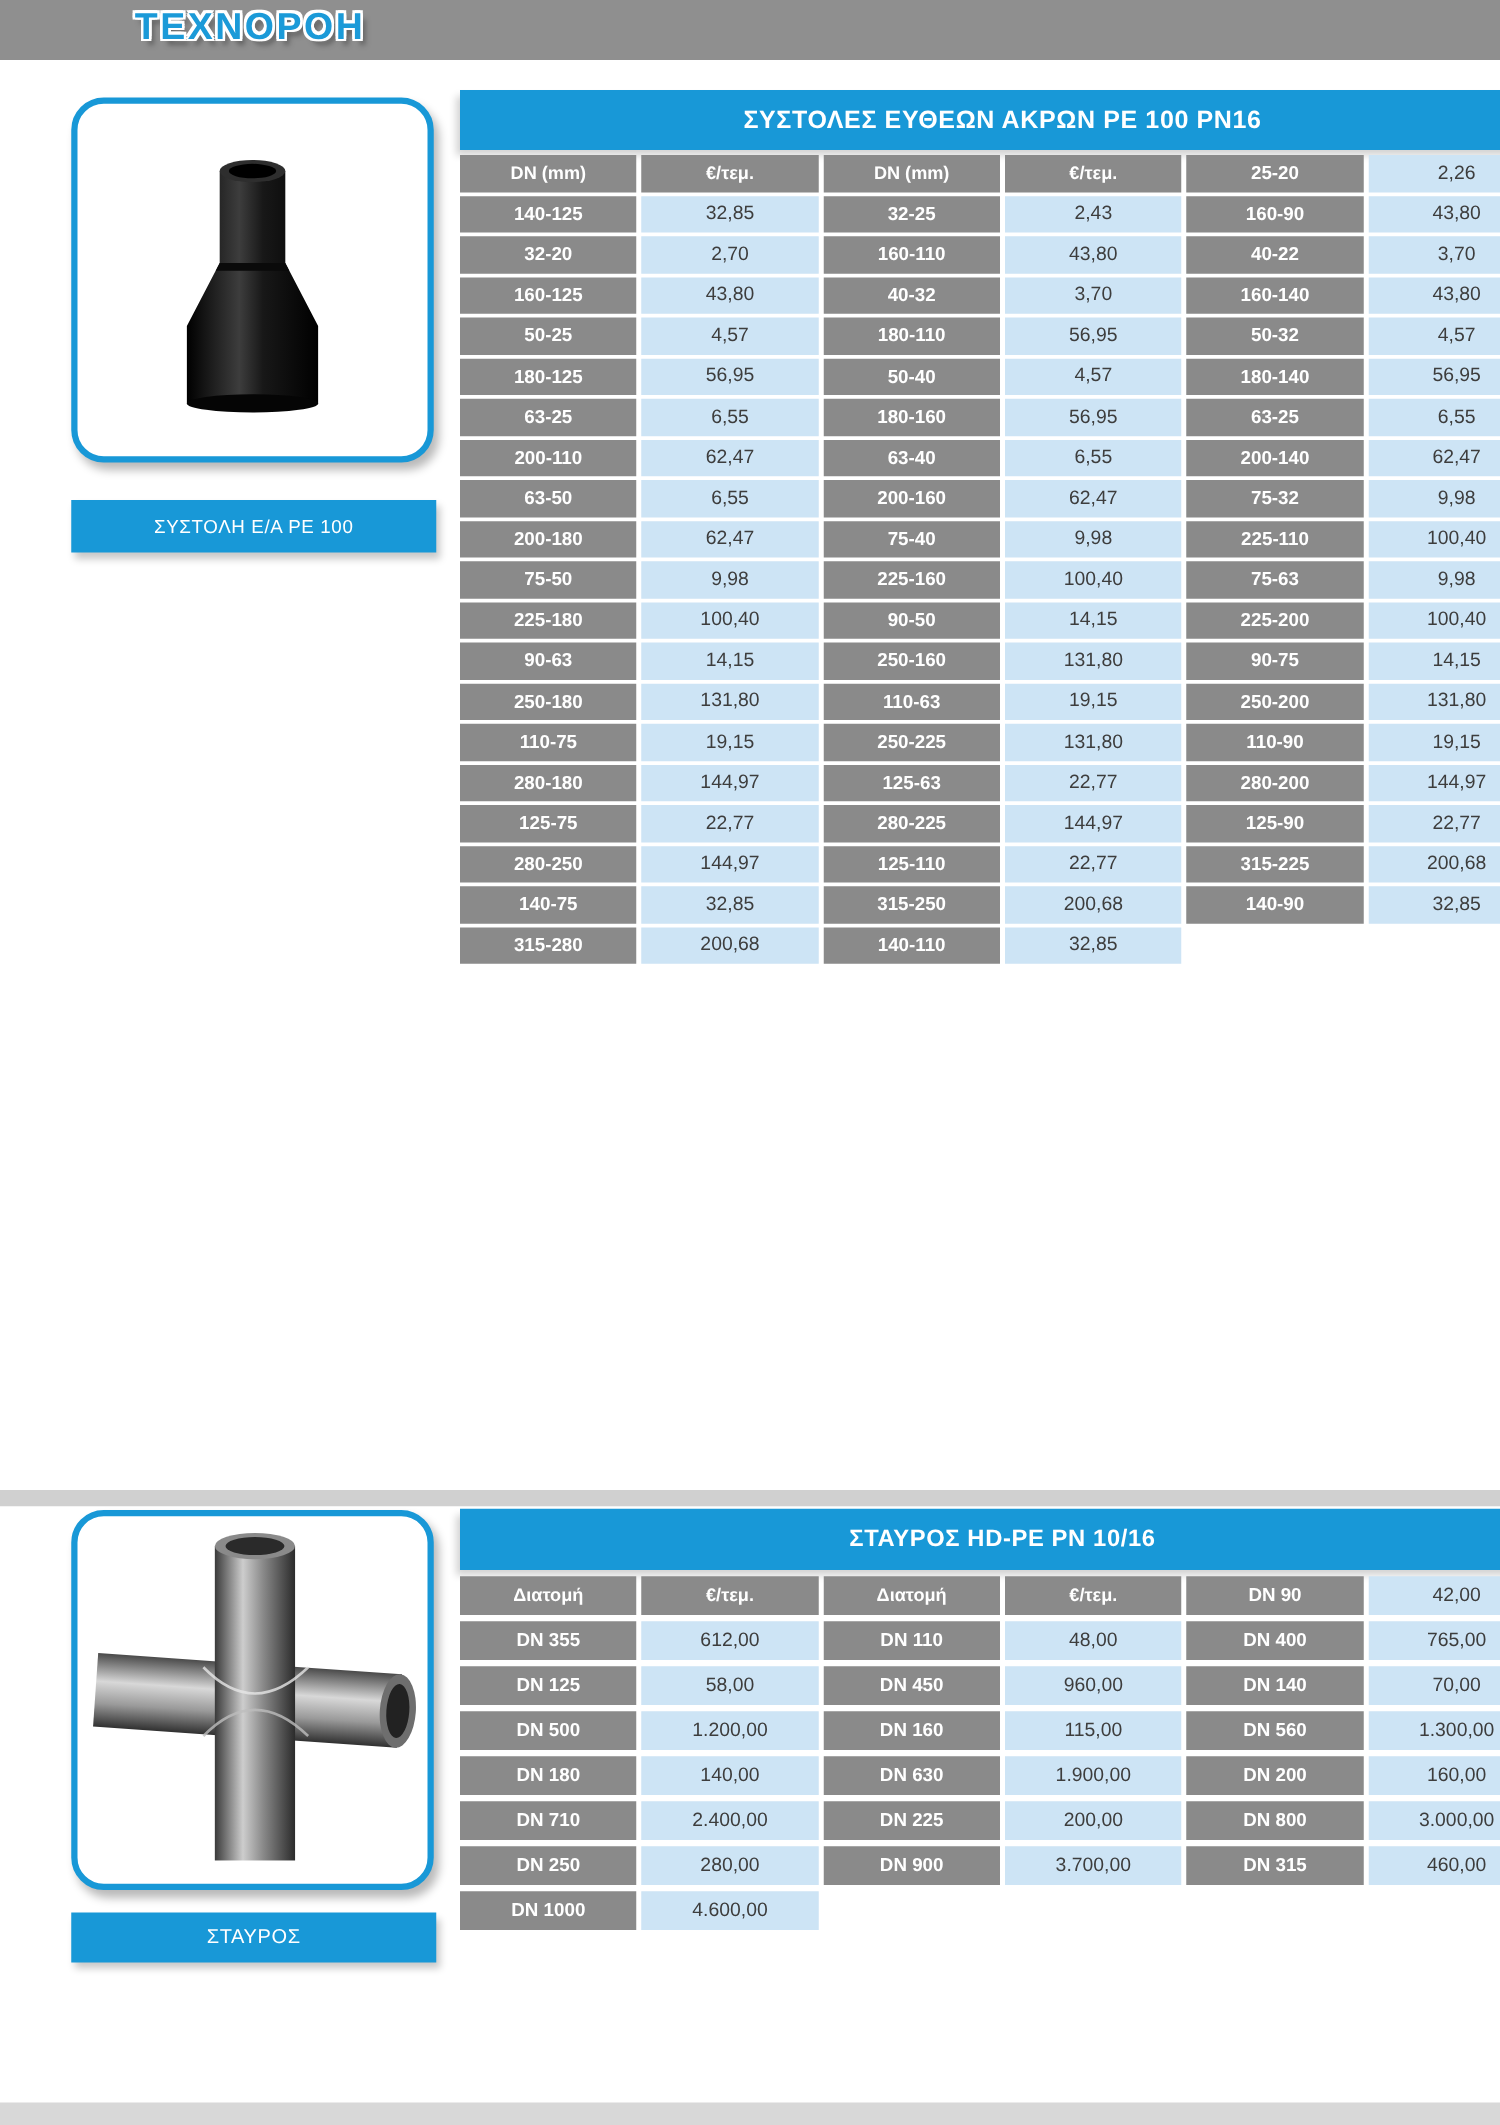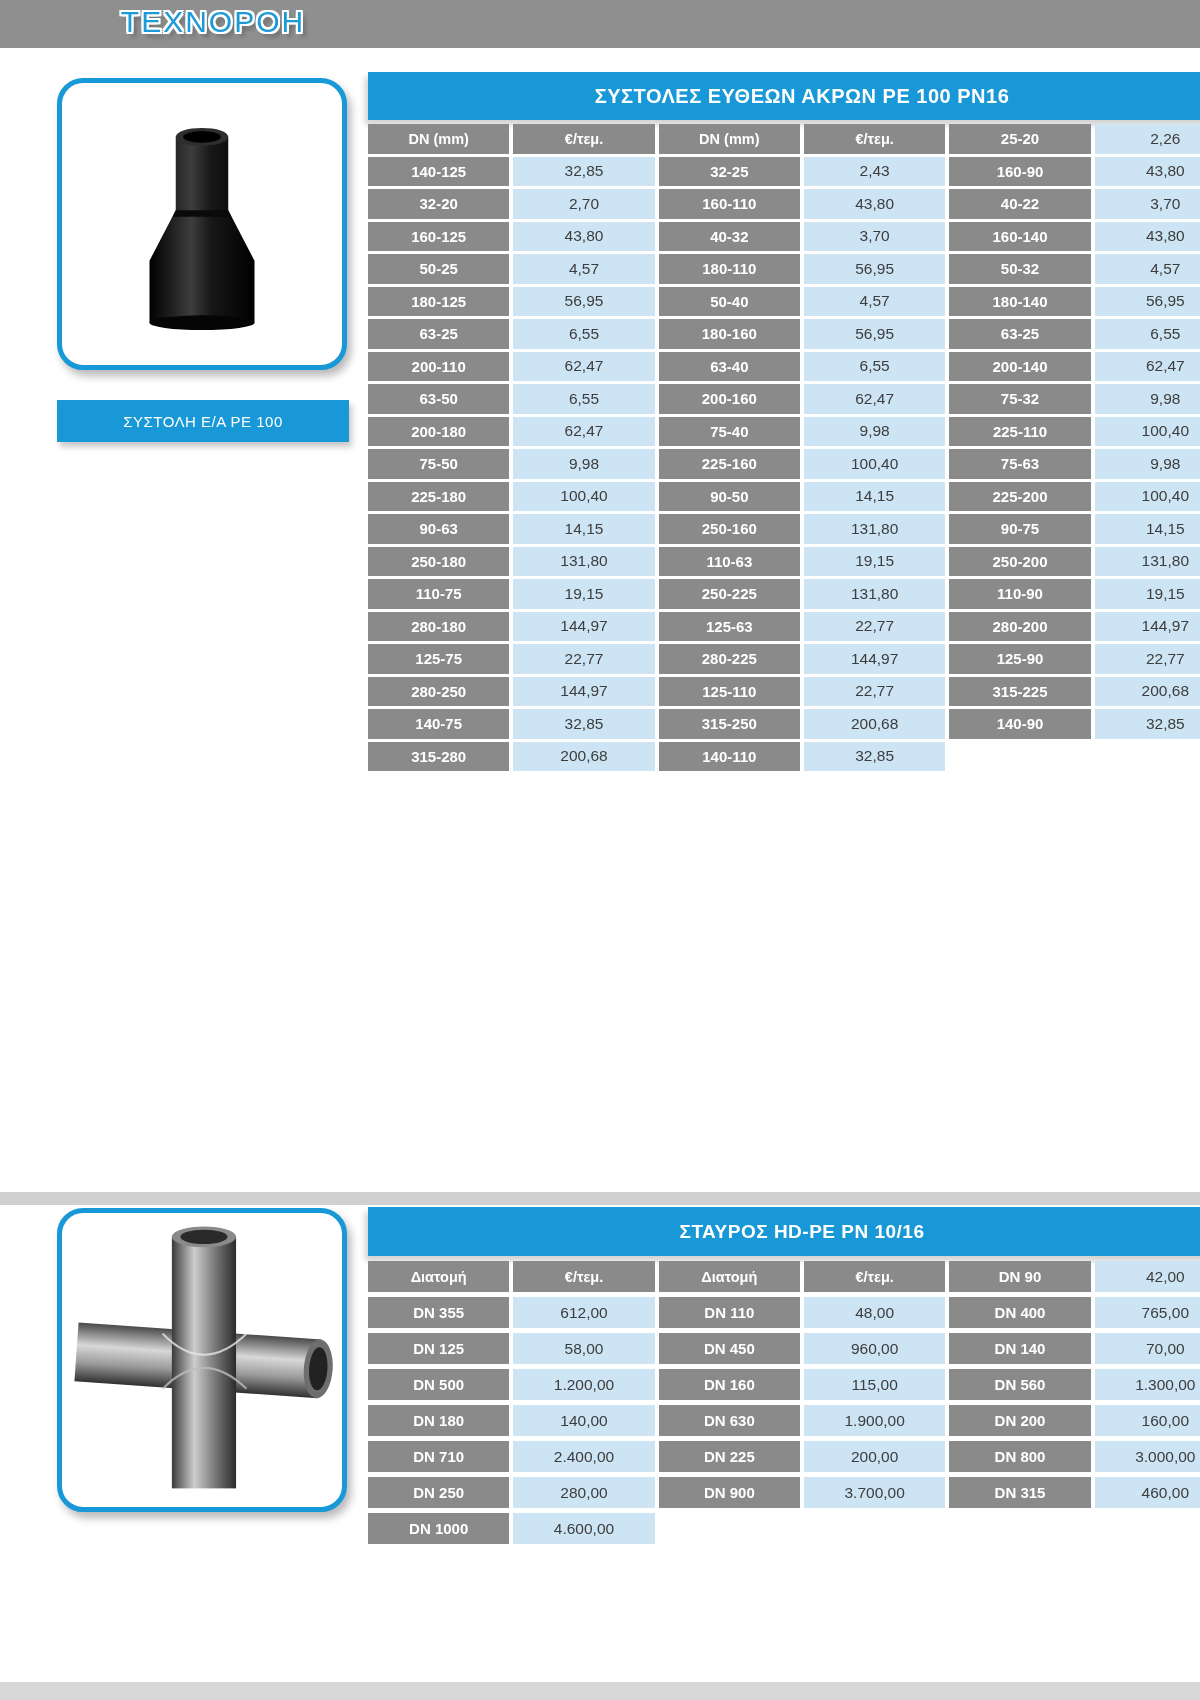--- a/index.html
+++ b/index.html
@@ -1,22 +1,22 @@
 <!DOCTYPE html>
 <html><head>
 <meta charset="utf-8">
 <style>
   *{margin:0;padding:0;box-sizing:border-box}
   html,body{background:#ffffff}
   body{font-family:"Liberation Sans",sans-serif}
   .page{position:relative;width:1200px;height:1700px;background:#ffffff;overflow:hidden}
 
   .banner{position:absolute;left:0;top:0;width:1200px;height:48px;background:#8f8f8f}
-  .brand{position:absolute;left:67px;top:5px;width:292px;text-align:center;
-    font-size:30px;font-weight:normal;letter-spacing:2px;color:#1b9ad8;
+  .brand{position:absolute;left:54px;top:5px;width:292px;text-align:center;
+    font-size:30px;font-weight:bold;letter-spacing:2px;color:#1b9ad8;
     text-shadow:-2px -2px 0 #fff,0 -2px 0 #fff,2px -2px 0 #fff,-2px 0 0 #fff,2px 0 0 #fff,
       -2px 2px 0 #fff,0 2px 0 #fff,2px 2px 0 #fff,4px 5px 4px rgba(60,60,60,.55)}
 
   .card{position:absolute;background:#fff;border:5px solid #1898d7;border-radius:26px;
     box-shadow:4px 6px 8px rgba(0,0,0,.28);display:flex;align-items:center;justify-content:center}
   .card1{left:57px;top:78px;width:290px;height:292px}
   .card2{left:57px;top:1208px;width:290px;height:304px}
 
   .plabel{position:absolute;left:57px;width:292px;background:#1898d7;color:#fff;font-weight:normal;
     display:flex;align-items:center;justify-content:center;letter-spacing:.5px;
@@ -94,20 +94,21 @@
         <ellipse cx="189" cy="106.5" rx="11" ry="22.5" fill="#6e6e6e"></ellipse>
         <ellipse cx="189" cy="106.5" rx="7" ry="16.5" fill="#222222"></ellipse>
       </g>
       <rect x="77" y="12" width="49" height="192" fill="url(#vpipe)"></rect>
       <ellipse cx="101.5" cy="12" rx="24.5" ry="8" fill="#8a8a8a"></ellipse>
       <ellipse cx="101.5" cy="12" rx="18" ry="5.5" fill="#2a2a2a"></ellipse>
       <path d="M70 86 Q101 118 134 86" fill="none" stroke="#e6e6e6" stroke-width="1.6" opacity="0.8"></path>
       <path d="M70 128 Q101 96 134 128" fill="none" stroke="#bdbdbd" stroke-width="1.6" opacity="0.8"></path>
     </svg>
   </div>
+  <div class="plabel label2">ΣΤΑΥΡΟΣ</div>
 
   <div class="tablewrap t1">
     <div class="tbl-title">ΣΥΣΤΟΛΕΣ ΕΥΘΕΩΝ ΑΚΡΩΝ PE 100 PN16</div>
     <div class="tbl-grid">
         <div class="hcell">DN (mm)</div>
         <div class="hcell">€/τεμ.</div>
         <div class="hcell">DN (mm)</div>
         <div class="hcell">€/τεμ.</div>
         <div class="dncell">25-20</div>
         <div class="prcell">2,26</div>

